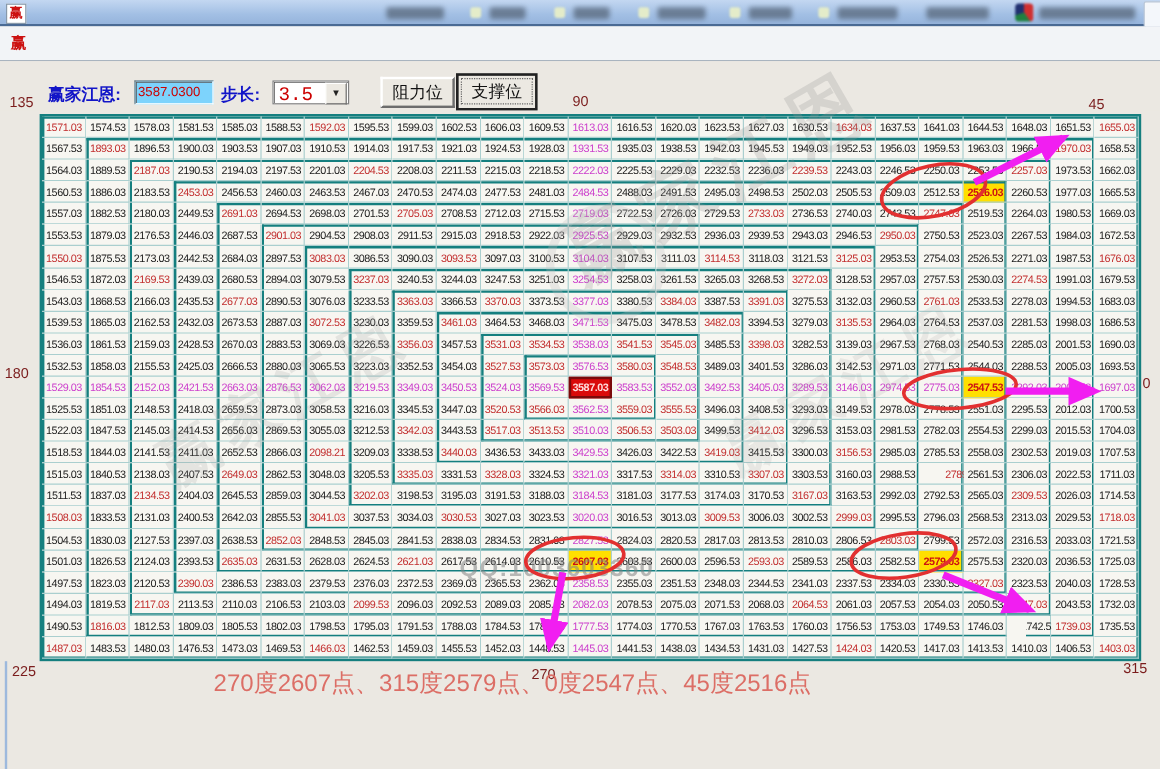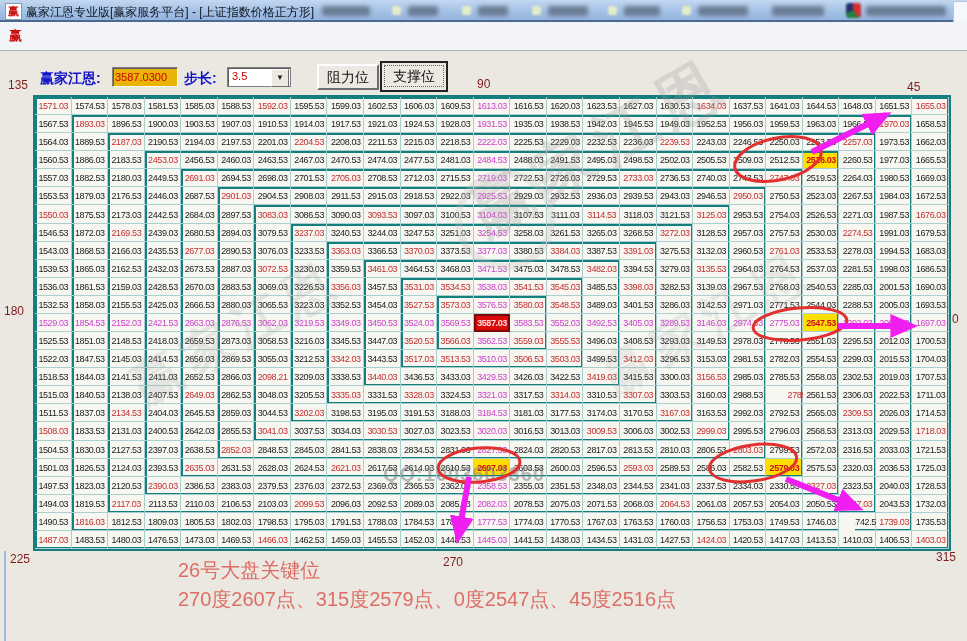--- a/index.html
+++ b/index.html
@@ -20,26 +20,26 @@
 
   
   #menubar{position:absolute;left:0;top:22px;width:967px;height:29px;background:#f2f4f7;
     border-bottom:1px solid #a9b4bf;box-sizing:border-box;display:flex;align-items:center;}
   #menu-logo{color:#cc1111;font-weight:bold;font-size:13px;margin:0 14px 0 9px;}
   .menu-item{font-size:13px;color:#111;margin-right:21px;white-space:nowrap;cursor:default;}
 
   
   #toolbar{position:absolute;left:0;top:51px;width:967px;height:41px;background:#ebe8e2;}
   .blue-label{position:absolute;color:#1215c8;font-size:14px;font-weight:bold;white-space:nowrap;}
-  #start-price-input{position:absolute;left:112px;top:16px;width:60px;height:18px;background:#eab308;
+  #start-price-input{position:absolute;left:112px;top:16px;width:60px;height:18px;background:#7dd3fc;
     border:1px solid #808080;border-right-color:#fff;border-bottom-color:#fff;box-shadow:inset 1px 1px 0 #5c5c5c;
     color:#cc0000;font-size:11px;font-family:"Liberation Sans",sans-serif;padding:0 2px;}
   #step-combo{position:absolute;left:227px;top:16px;width:64px;height:20px;background:#fff;
     box-shadow:inset 1px 1px 0 #5c5c5c,inset -1px -1px 0 #fff;border:1px solid #808080;box-sizing:border-box;}
-  #step-value{position:absolute;left:4px;top:2px;color:#cc0000;font-size:11px;}
+  #step-value{position:absolute;left:4px;top:2px;color:#cc0000;font-size:16px;font-family:Liberation Mono, monospace;}
   #step-arrow{position:absolute;right:1px;top:1px;width:16px;height:16px;background:#ece9e2;
     border:1px solid #fff;border-right-color:#6d6d6d;border-bottom-color:#6d6d6d;
     font-size:8px;color:#222;text-align:center;line-height:15px;}
   .tool-btn{position:absolute;background:#ece9e2;border:2px solid #fff;border-right-color:#6d6d6d;border-bottom-color:#6d6d6d;
     font-size:14px;color:#111;text-align:center;box-sizing:border-box;font-family:"Liberation Sans","DejaVu Sans",sans-serif;}
   #btn-resistance{left:317px;top:13px;width:62px;height:26px;line-height:22px;}
   #btn-support{left:381px;top:11px;width:66px;height:29px;border:1px solid #222;outline:2px solid #222;outline-offset:-1px;}
   #btn-support .inner{display:block;margin:2px;border:1px dotted #666;line-height:20px;}
 
   
@@ -71,21 +71,20 @@
 
   #left-frame{position:absolute;left:4px;top:551px;width:2px;height:90px;background:#9db9dd;}
 </style>
 </head>
 <body>
 
 <div id="screen">
 
   <div id="titlebar">
     <div id="app-icon">赢</div>
-    <div id="window-title">赢家江恩专业版[赢家服务平台] - [上证指数价格正方形]</div>
     <div class="tb-blob" style="left:322px;width:48px;"></div>
     <span class="tb-fav" style="left:392px;"></span>
     <div class="tb-blob" style="left:408px;width:30px;"></div>
     <span class="tb-fav" style="left:462px;"></span>
     <div class="tb-blob" style="left:478px;width:30px;"></div>
     <span class="tb-fav" style="left:532px;"></span>
     <div class="tb-blob" style="left:548px;width:40px;"></div>
     <span class="tb-fav" style="left:608px;"></span>
     <div class="tb-blob" style="left:624px;width:36px;"></div>
     <span class="tb-fav" style="left:682px;"></span>
@@ -751,21 +750,20 @@
   <span class="deg" style="left:443px;top:555px;">270</span>
   <span class="deg" style="left:936px;top:550px;">315</span>
 
   <div class="wm" style="left:455px;top:105px;font-size:62px;transform:rotate(-30deg);letter-spacing:10px;">赢家江恩</div>
   <div class="wm" style="left:120px;top:300px;font-size:50px;transform:rotate(-30deg);letter-spacing:8px;opacity:.75;">赢家江恩</div>
   <div class="wm" style="left:590px;top:290px;font-size:50px;transform:rotate(-30deg);letter-spacing:8px;opacity:.6;">赢家江恩</div>
   <div id="wm-circle"></div>
   <div id="wm-qq">QQ:1003603360</div>
 
   <div id="annotation">
-    <div>26号大盘关键位</div>
     <div>270度2607点、315度2579点、0度2547点、45度2516点</div>
   </div>
 
   <div id="left-frame"></div>
 
   <svg id="overlay" viewBox="0 0 967 641">
     <defs>
       <marker id="ah" markerWidth="5" markerHeight="5" refX="3.6" refY="2" orient="auto">
         <polygon points="0,0 4.6,2 0,4" fill="#f11ef1"></polygon>
       </marker>

